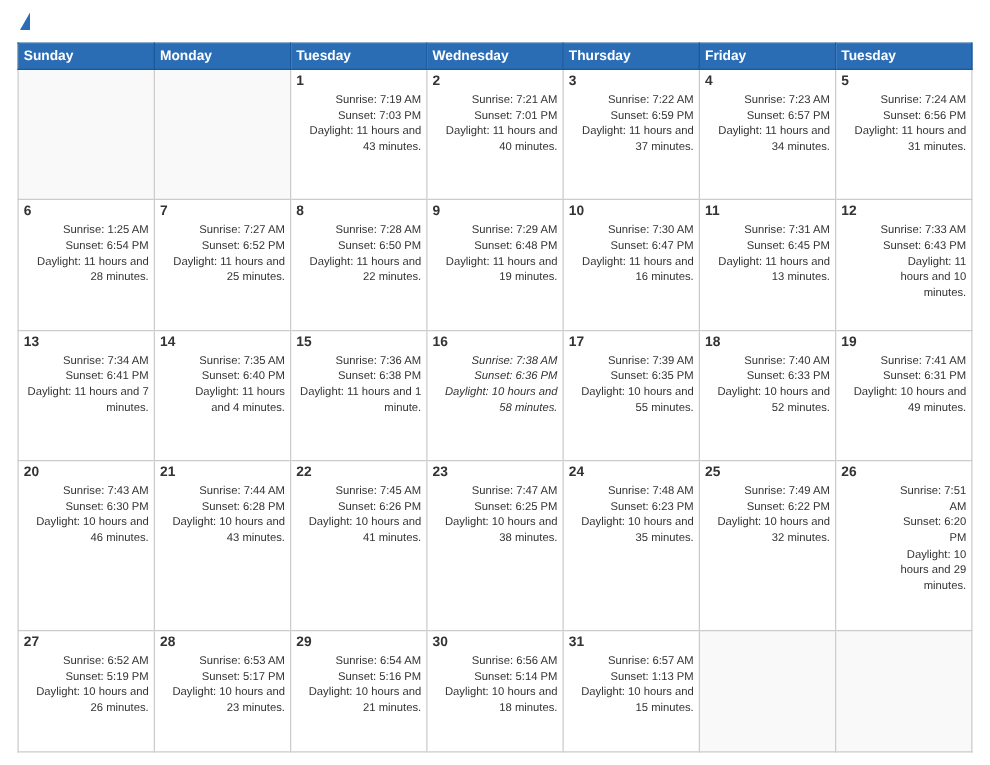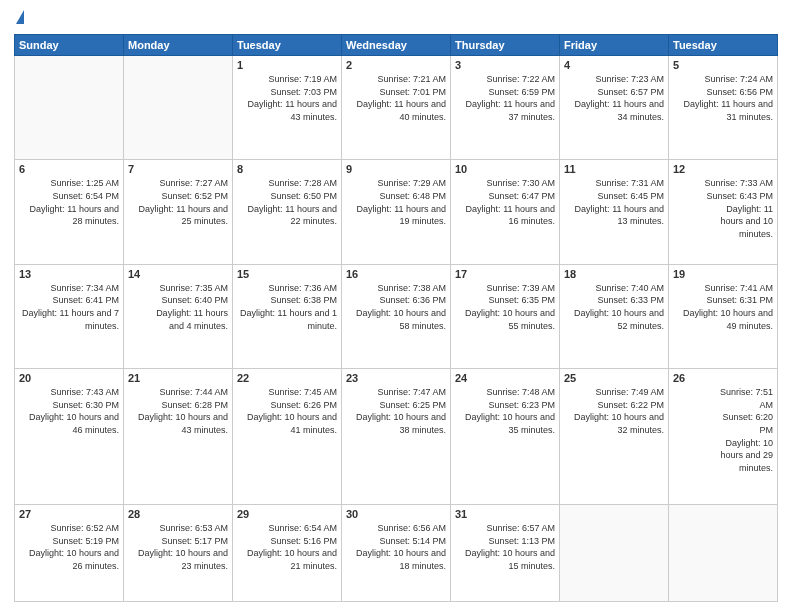--- a/index.html
+++ b/index.html
@@ -225,21 +225,21 @@
 Daylight: 11 hours and 4 minutes.</div>
           </td>
           <td>
             <div class="day-number">15</div>
             <div class="day-info" style="white-space: pre-line;">Sunrise: 7:36 AM
 Sunset: 6:38 PM
 Daylight: 11 hours and 1 minute.</div>
           </td>
           <td>
             <div class="day-number">16</div>
-            <div class="day-info" style="white-space: pre-line;">Sunrise: 7:38 AM
+            <div class="day-info" style="white-space: pre-line; font-style: italic;">Sunrise: 7:38 AM
 Sunset: 6:36 PM
 Daylight: 10 hours and 58 minutes.</div>
           </td>
           <td>
             <div class="day-number">17</div>
             <div class="day-info" style="white-space: pre-line;">Sunrise: 7:39 AM
 Sunset: 6:35 PM
 Daylight: 10 hours and 55 minutes.</div>
           </td>
           <td>

